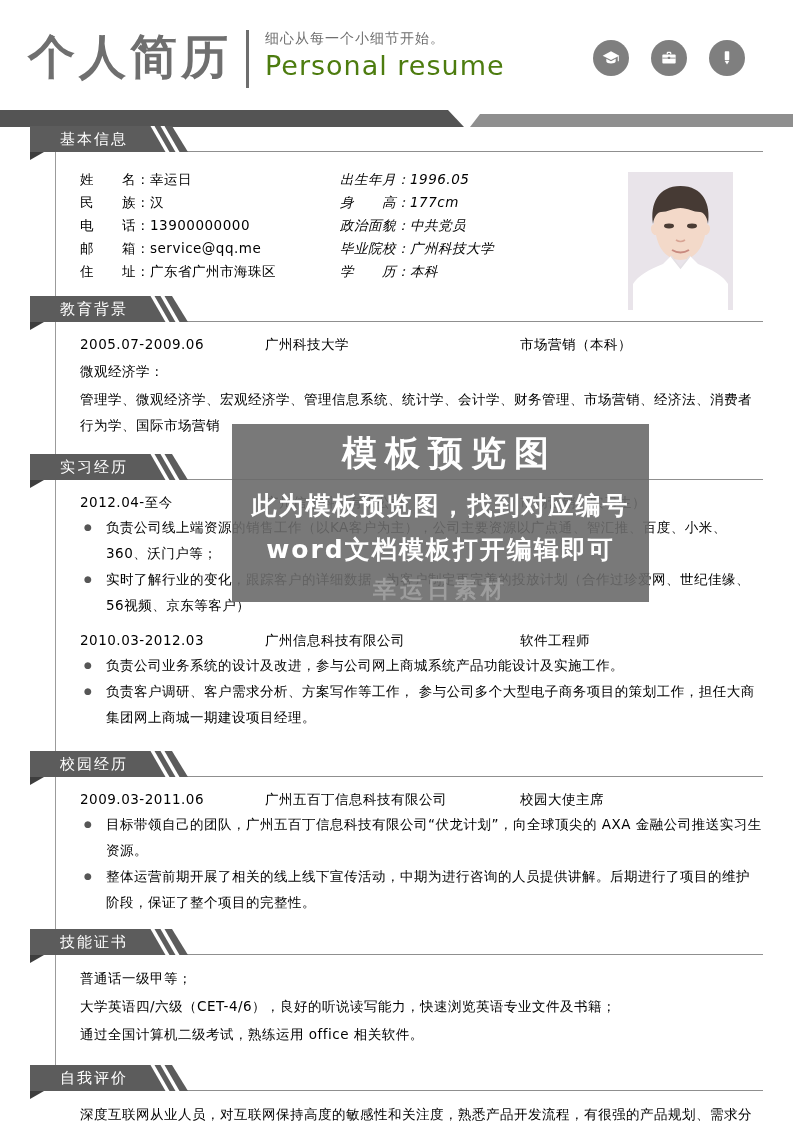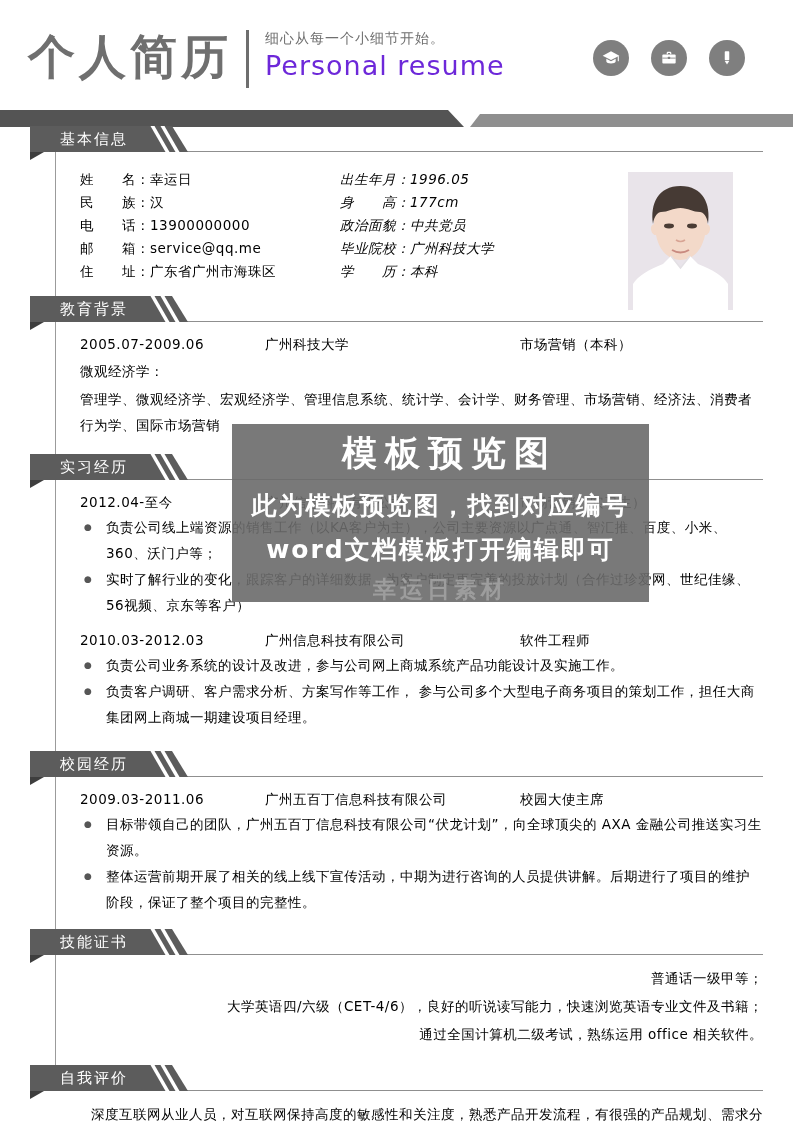--- a/index.html
+++ b/index.html
@@ -9,21 +9,21 @@
     position:relative; width:793px; height:1122px; margin:0 auto;
     background:#ffffff; overflow:hidden;
   }
 
   
   .header { position:relative; height:110px; padding:26px 0 0 28px; display:flex; align-items:flex-start; }
   .main-title { font-size:47px; font-weight:bold; color:#6f6f6f; letter-spacing:4px; line-height:62px; }
   .title-divider { width:3px; height:58px; background:#6e6e6e; margin:4px 16px 0 14px; }
   .title-sub { padding-top:4px; }
   .tagline { font-size:14px; color:#6f6f6f; letter-spacing:1px; }
-  .subtitle-en { font-size:27px; color:#6d28d9; margin-top:2px; letter-spacing:1px; }
+  .subtitle-en { font-size:27px; color:#4d7c0f; margin-top:2px; letter-spacing:1px; }
   .header-icons { position:absolute; right:48px; top:40px; display:flex; gap:22px; }
   .icon-circle { width:36px; height:36px; border-radius:50%; background:#7f7f7f;
     display:flex; align-items:center; justify-content:center; }
   .icon-circle svg { width:20px; height:20px; fill:#ffffff; }
 
   
   .band-dark { position:absolute; left:0; top:110px; width:470px; height:17px; background:#545454;
     clip-path:polygon(0 0, 448px 0, 464px 100%, 0 100%); }
   .band-light { position:absolute; left:470px; top:114px; width:323px; height:13px; background:#8f8f8f;
     clip-path:polygon(10px 0, 100% 0, 100% 100%, 0 100%); }
@@ -73,21 +73,21 @@
   .wm-line-2 { margin-top:11px; }
   .wm-brand { font-size:23px; font-weight:bold; color:#9d9d9d; letter-spacing:4px; margin-top:8px; }
 
   
   .sec-basic .banner-row { margin-top:16px; }
   .sec-edu .banner-row { margin-top:13px; }
   .sec-intern .banner-row { margin-top:16px; }
   .sec-campus .banner-row { margin-top:21px; }
   .sec-skill .banner-row { margin-top:14px; }
   .sec-self .banner-row { margin-top:18px; }
-  .pad-top-8 { padding-top:8px;text-align:right; }
+  .pad-top-8 { padding-top:8px; }
 </style>
 </head>
 <body>
 
 <div class="page">
 
   <div class="header">
     <div class="main-title">个人简历</div>
     <div class="title-divider"></div>
     <div class="title-sub">

